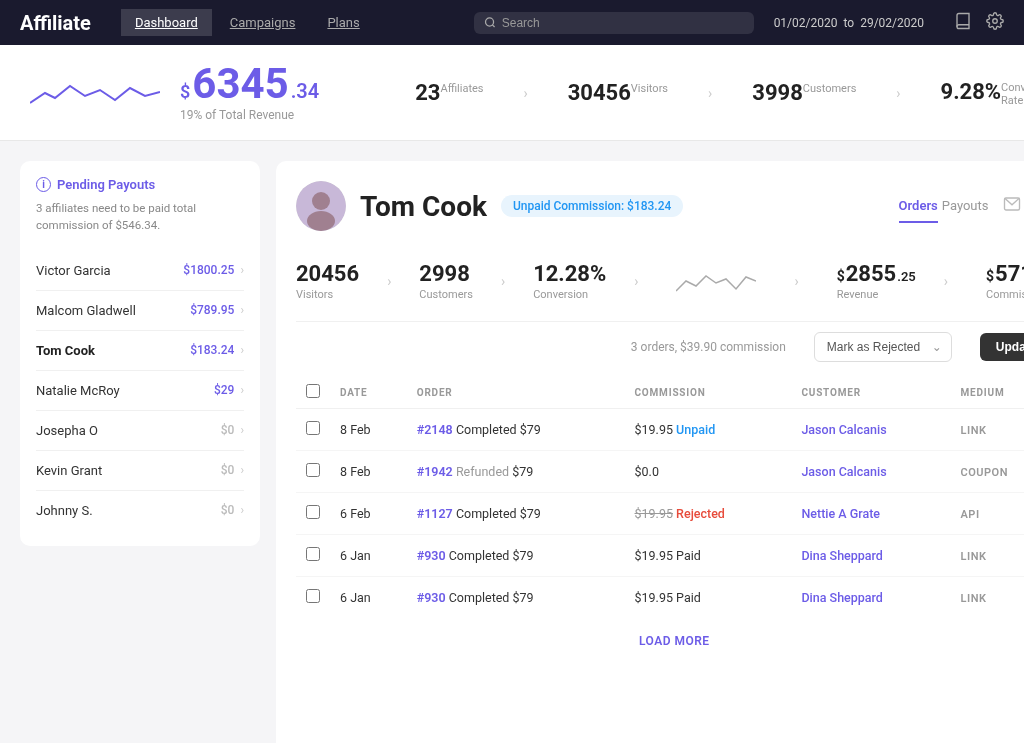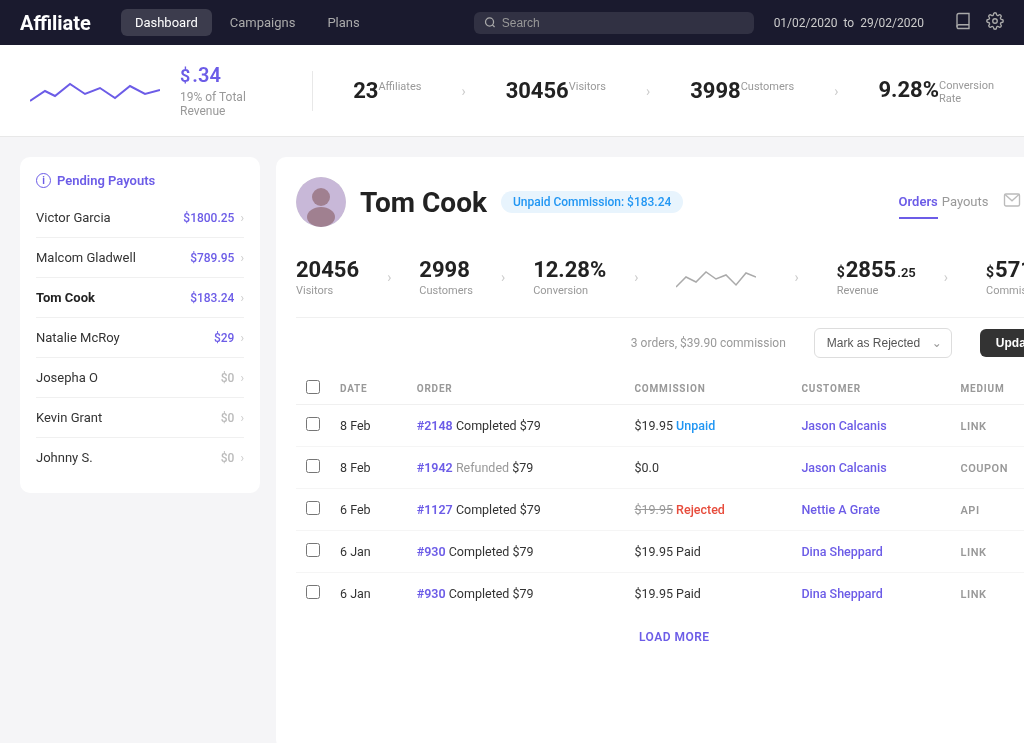--- a/index.html
+++ b/index.html
@@ -2,21 +2,21 @@
 <html><head>
   <meta charset="utf-8">
   <style>
     * { box-sizing: border-box; margin: 0; padding: 0; }
     body { font-family: -apple-system, BlinkMacSystemFont, 'Segoe UI', Roboto, sans-serif; background: #f5f5f7; color: #333; font-size: 13px; }
 
     
     .header { background: #1a1a2e; display: flex; align-items: center; padding: 0 20px; height: 45px; gap: 20px; }
     .header-brand { color: white; font-size: 20px; font-weight: 700; margin-right: 10px; }
     .header-nav { display: flex; gap: 4px; }
-    .nav-item { color: #aaa; padding: 6px 14px; border-radius: 6px; cursor: pointer; font-size: 13px; }
+    .nav-item { color: #aaa; padding: 6px 14px; border-radius: 0; cursor: pointer; font-size: 13px; text-decoration: underline; }
     .nav-item.active { background: rgba(255,255,255,0.15); color: white; }
     .header-search { margin-left: auto; display: flex; align-items: center; background: rgba(255,255,255,0.1); border-radius: 6px; padding: 4px 10px; gap: 6px; flex: 1; max-width: 280px; }
     .header-search input { background: transparent; border: none; outline: none; color: white; font-size: 12px; width: 100%; }
     .header-search input::placeholder { color: #999; }
     .date-range { color: #ccc; font-size: 12px; display: flex; align-items: center; gap: 6px; white-space: nowrap; }
     .header-icons { display: flex; gap: 14px; align-items: center; margin-left: 10px; }
     .header-icon { color: #aaa; cursor: pointer; font-size: 16px; }
 
     
     .stats-bar { background: white; padding: 18px 30px; display: flex; align-items: center; gap: 0; border-bottom: 1px solid #e8e8e8; }
@@ -136,20 +136,21 @@
   </div>
 </div>
 
 <div class="stats-bar">
   <svg class="stats-chart" viewBox="0 0 130 50" fill="none">
     <polyline points="0,35 15,25 25,30 40,18 55,28 70,22 85,32 100,20 115,28 130,24" stroke="#6c5ce7" stroke-width="2" fill="none"></polyline>
   </svg>
   <div class="revenue-block">
     <div class="main-revenue">
       <span class="revenue-dollar">$</span>
+      <span class="revenue-amount">6345</span>
       <span class="revenue-cents">.34</span>
     </div>
     <div class="revenue-sub">19% of Total Revenue</div>
   </div>
   <div class="stats-divider"></div>
   <div class="stat-group">
     <div class="stat-item">
       <span class="stat-value">23</span>
       <span class="stat-label">Affiliates</span>
     </div>
@@ -172,20 +173,21 @@
 </div>
 
 <div class="main-content">
 
   <div class="sidebar">
     <div class="pending-payouts">
       <div class="pending-title">
         <span class="info-icon">i</span>
         <span>Pending Payouts</span>
       </div>
+      <div class="pending-desc">3 affiliates need to be paid total commission of $546.34.</div>
       <div class="affiliate-list">
 
         <div class="affiliate-item">
           <span class="affiliate-name">Victor Garcia</span>
           <span style="display:flex;align-items:center;">
             <span class="affiliate-amount">$1800.25</span>
             <span class="affiliate-arrow">›</span>
           </span>
         </div>
 

